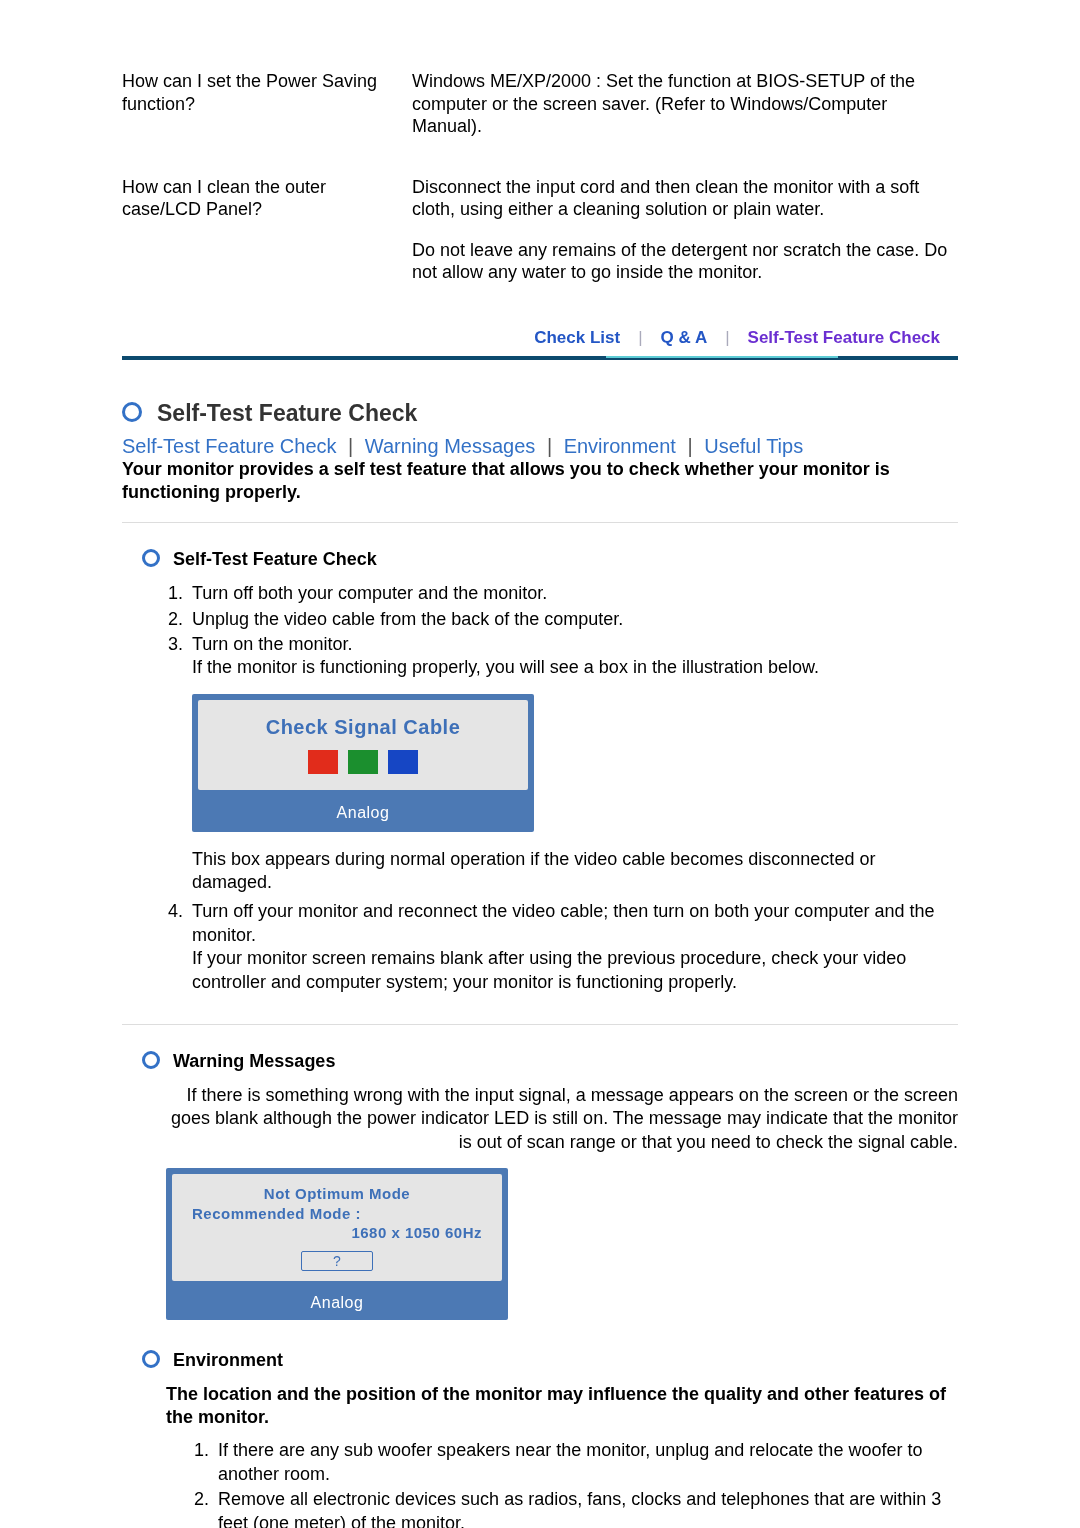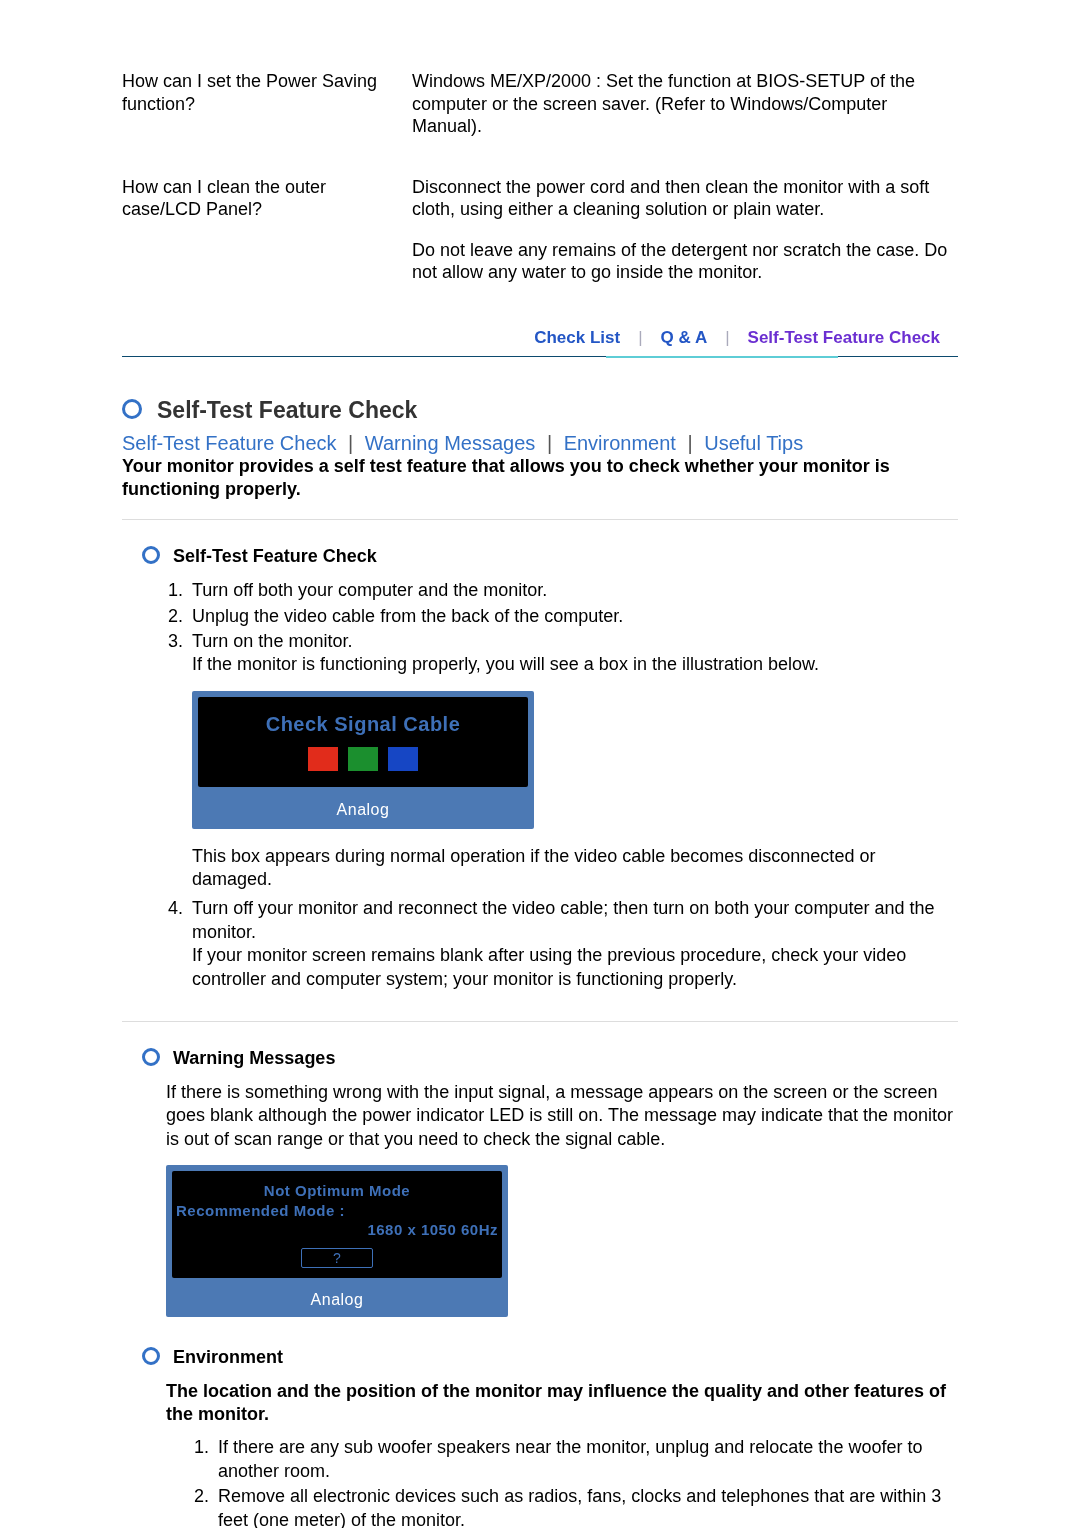--- a/index.html
+++ b/index.html
@@ -33,21 +33,21 @@
     flex: 1;
     line-height: 1.25;
   }
   .qa-a p {
     margin: 0 0 18px 0;
   }
 
   
   .tabs-wrap {
     margin-top: 12px;
-    border-bottom: 1px solid #0c4a6e;
+    border-bottom: 4px solid #0c4a6e;
     display: flex;
     justify-content: flex-end;
     padding-bottom: 0;
   }
   .tabs {
     display: flex;
     align-items: center;
     font-size: 17px;
     padding-bottom: 2px;
   }
@@ -158,21 +158,21 @@
 
   
   .osd {
     width: 330px;
     background: #4c79b4;
     border-radius: 2px;
     padding: 6px;
     margin: 14px 0 16px 0;
   }
   .osd-inner {
-    background: #000000;
+    background: #e5e5e5;
     border-radius: 2px;
     padding: 14px 10px 16px;
     text-align: center;
   }
   .osd-text {
     color: #3e70b8;
     font-size: 20px;
     font-weight: 600;
     letter-spacing: 0.5px;
   }
@@ -206,20 +206,21 @@
     color: #fff;
     text-align: center;
     font-size: 16px;
     padding: 13px 0 2px;
     letter-spacing: 0.5px;
   }
 
   .plain-para {
     margin: 6px 46px 0 64px;
     line-height: 1.3;
+    text-align: right;
   }
   .env-bold {
     font-weight: bold;
     margin: 6px 46px 0 44px;
     line-height: 1.3;
   }
   ol.env-list {
     margin: 10px 46px 0 70px;
     padding-left: 24px;
   }
@@ -237,21 +238,21 @@
 
     <div class="qa-row">
       <div class="qa-q">How can I set the Power Saving function?</div>
       <div class="qa-a">
         <p>Windows ME/XP/2000 : Set the function at BIOS-SETUP of the computer or the screen saver. (Refer to Windows/Computer Manual).</p>
       </div>
     </div>
     <div class="qa-row">
       <div class="qa-q">How can I clean the outer case/LCD Panel?</div>
       <div class="qa-a">
-        <p>Disconnect the power cord and then clean the monitor with a soft cloth, using either a cleaning solution or plain water.</p>
+        <p>Disconnect the input cord and then clean the monitor with a soft cloth, using either a cleaning solution or plain water.</p>
         <p>Do not leave any remains of the detergent nor scratch the case. Do not allow any water to go inside the monitor.</p>
       </div>
     </div>
 
     <div class="tabs-wrap active-underline">
       <div class="tabs">
         <span class="tab">Check List</span>
         <span class="tab-sep">|</span>
         <span class="tab">Q &amp; A</span>
         <span class="tab-sep">|</span>
@@ -312,21 +313,21 @@
     <hr class="soft">
 
     <div class="sub-block">
       <div class="sub-title">
         <span class="sub-bullet"></span>
         <span>Warning Messages</span>
       </div>
       <div class="plain-para" style="margin-left:24px;margin-right:0">If there is something wrong with the input signal, a message appears on the screen or the screen goes blank although the power indicator LED is still on. The message may indicate that the monitor is out of scan range or that you need to check the signal cable.</div>
 
       <div class="osd" style="margin-left:24px">
-        <div class="osd-inner" style="text-align:left;padding:10px 4px 10px">
+        <div class="osd-inner" style="text-align:left;padding:10px 20px 10px">
           <div class="osd-text osd-small" style="text-align:center">Not Optimum Mode</div>
           <div class="osd-text osd-small">Recommended Mode :</div>
           <div class="osd-text osd-small" style="text-align:right">1680 x 1050   60Hz</div>
           <div style="text-align:center">
             <span class="osd-help">?</span>
           </div>
         </div>
         <div class="osd-footer">Analog</div>
       </div>
     </div>

